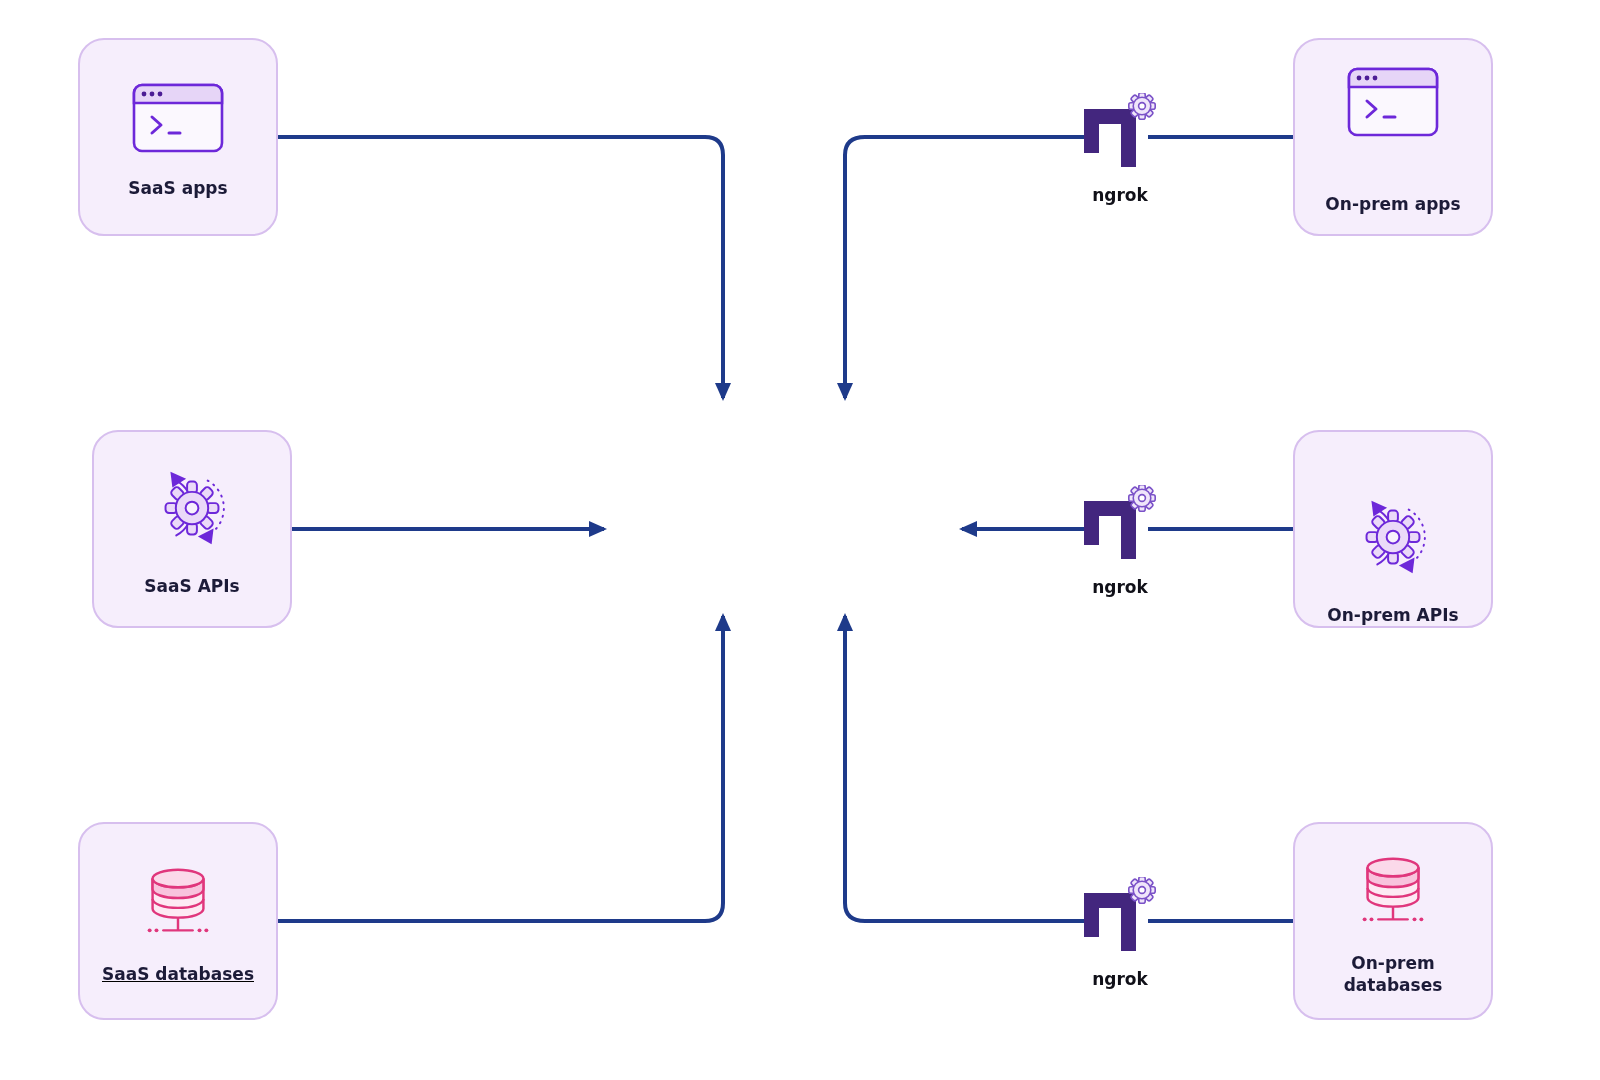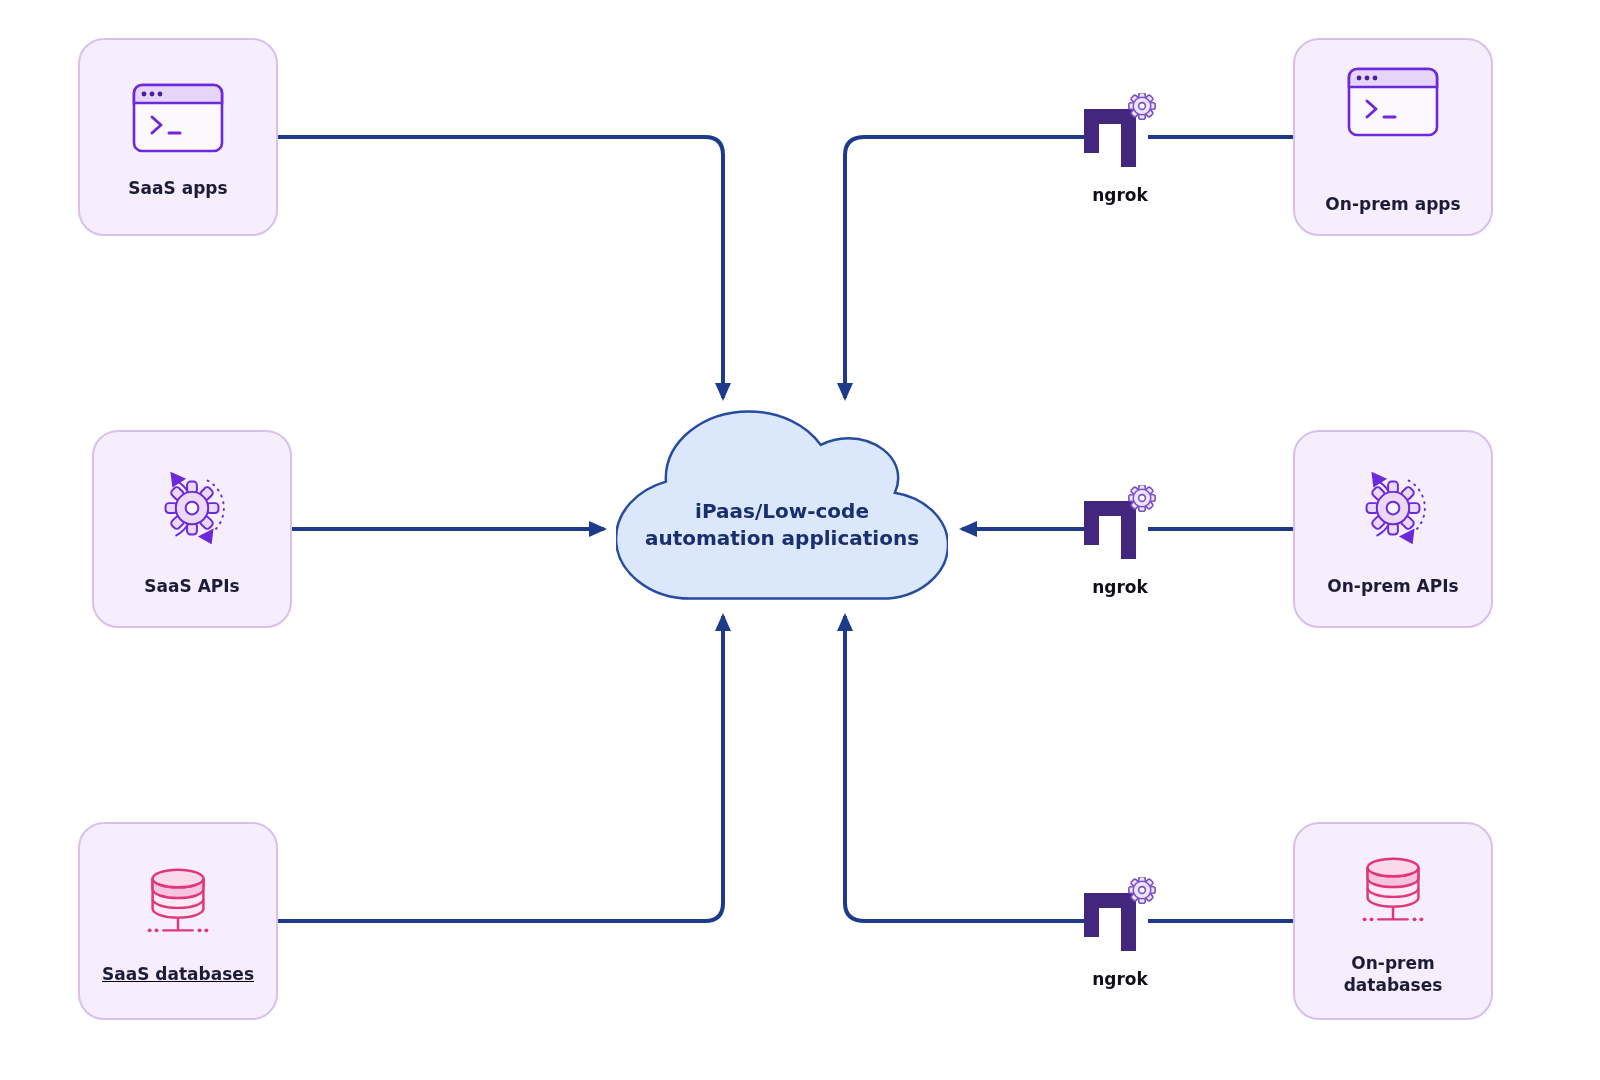--- a/index.html
+++ b/index.html
@@ -12,21 +12,21 @@
     display:flex;flex-direction:column;align-items:center;justify-content:center;gap:16px;
   }
   .node-label{
     font-size:17px;font-weight:700;color:#1c1b38;text-align:center;
     max-width:156px;line-height:1.3;
   }
   .pos-saas-apps{left:78px;top:38px;}
   .pos-saas-apis{left:92px;top:430px;}
   .pos-saas-db{left:78px;top:822px;text-decoration:underline;}
   .pos-onprem-apps{left:1293px;top:38px;gap:48px;}
-  .pos-onprem-apis{left:1293px;top:430px;}
+  .pos-onprem-apis{left:1293px;top:430px;justify-content:flex-end;}
   .pos-onprem-db{left:1293px;top:822px;}
 
   .ngrok-group{position:absolute;left:1078px;width:84px;display:flex;flex-direction:column;align-items:center;}
   .ngrok-top{top:93px;}
   .ngrok-mid{top:485px;}
   .ngrok-bottom{top:877px;}
   .ngrok-label{margin-top:16px;font-size:17px;font-weight:800;color:#101018;}
 
   .arrows{position:absolute;left:0;top:0;pointer-events:none;}
 
@@ -117,29 +117,20 @@
       <path d="M 1084 137 H 865 Q 845 137 845 155 V 398" marker-end="url(#arr)"></path>
       <path d="M 278 529 H 604" marker-end="url(#arr)"></path>
       <path d="M 1293 529 H 1148"></path>
       <path d="M 1084 529 H 962" marker-end="url(#arr)"></path>
       <path d="M 278 921 H 705 Q 723 921 723 903 V 616" marker-end="url(#arr)"></path>
       <path d="M 1293 921 H 1148"></path>
       <path d="M 1084 921 H 865 Q 845 921 845 903 V 616" marker-end="url(#arr)"></path>
     </g>
   </svg>
 
-  <div class="cloud-wrap">
-    <svg viewBox="0 0 640 512" width="332" height="214" preserveAspectRatio="none">
-      <path d="M0 336c0 79.5 64.5 144 144 144H512c70.7 0 128-57.3 128-128c0-61.9-44-113.6-102.4-125.4c4.1-10.7 6.4-22.4 6.4-34.6c0-53-43-96-96-96c-19.7 0-38.1 6-53.3 16.2C367 64.2 315.3 32 256 32C167.6 32 96 103.6 96 192c0 2.7 .1 5.4 .2 8.1C40.2 219.8 0 273.2 0 336z" fill="#dbe7fa" stroke="#274b9f" stroke-width="2.5" vector-effect="non-scaling-stroke"></path>
-    </svg>
-    <div class="cloud-text">
-      <span>iPaas/Low-code</span>
-      <span>automation applications</span>
-    </div>
-  </div>
 
   <div class="node pos-saas-apps">
     <svg width="100" height="86">
         <use href="#icon-terminal"></use>
       </svg>
     <div class="node-label">SaaS apps</div>
   </div>
 
   <div class="node pos-saas-apis">
     <svg width="108" height="98">

